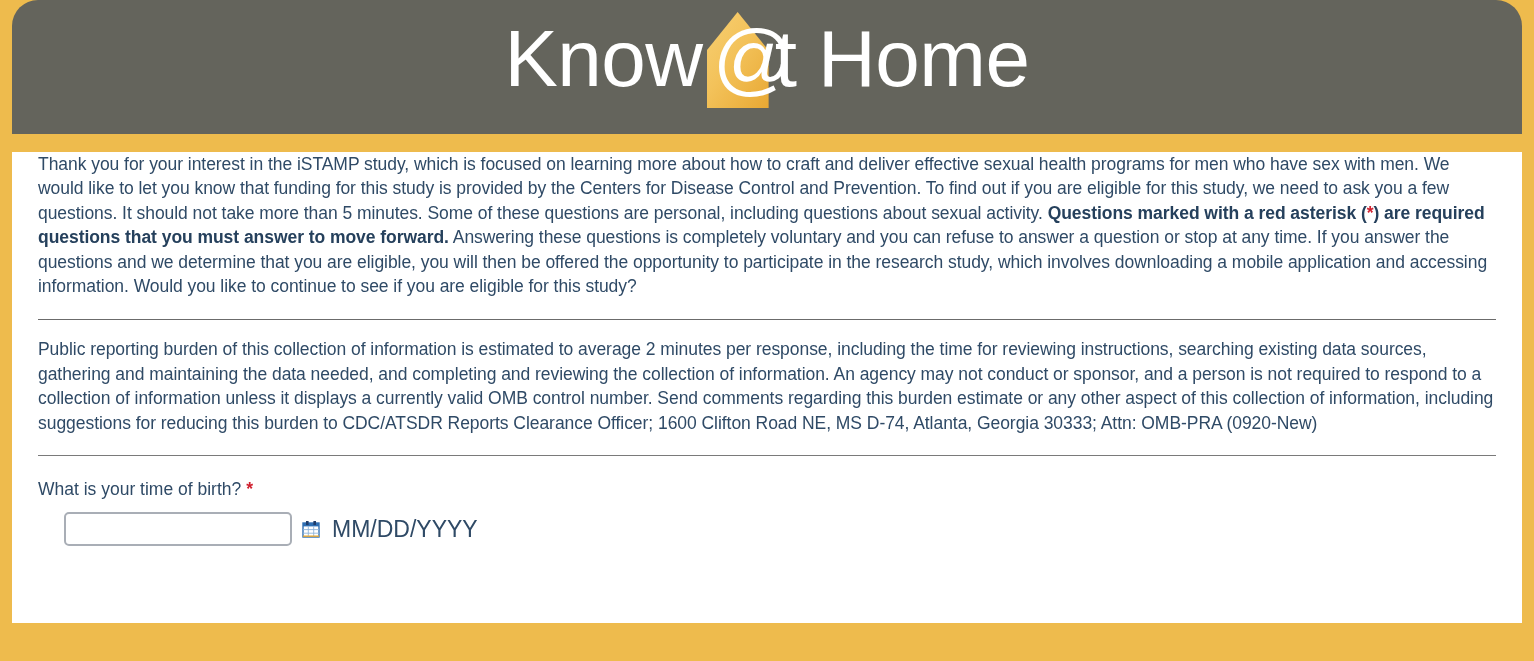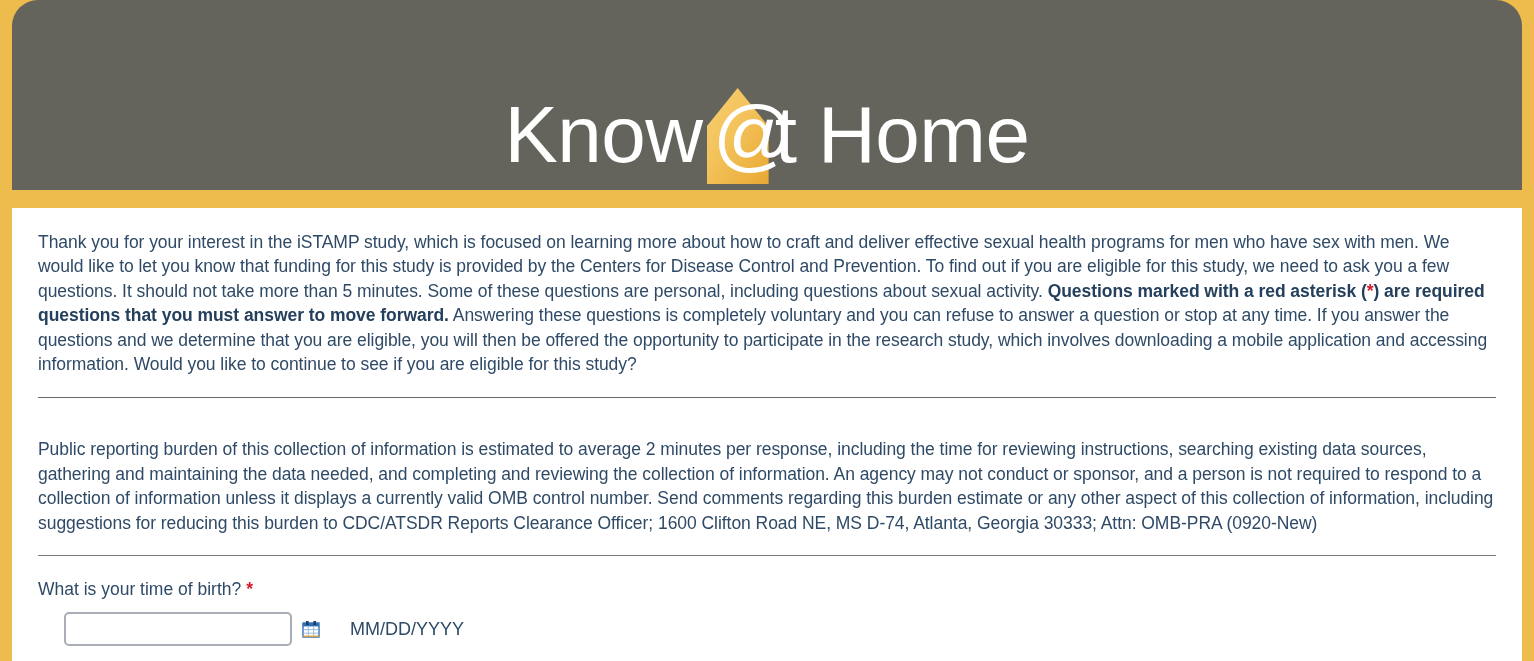--- a/index.html
+++ b/index.html
@@ -20,26 +20,26 @@
     width: 1534px;
     height: 661px;
     box-sizing: border-box;
     background: #eebb4d;
     padding: 0 12px 0 12px;
   }
 
   
   #site-header {
     position: relative;
-    height: 190px;
+    height: 134px;
     background: #64645c;
     border-top-left-radius: 26px;
     border-top-right-radius: 26px;
     display: flex;
-    align-items: flex-end;
+    align-items: flex-start;
     justify-content: center;
     overflow: hidden;
   }
   #logo-wrap {
     position: relative;
     display: inline-block;
     height: 110px;
     margin-top: 4px;
     white-space: nowrap;
   }
@@ -85,21 +85,20 @@
     background: #ffffff;
     height: 471px;
     padding: 0 26px;
     box-sizing: border-box;
   }
   .para {
     color: #2f4a66;
     font-size: 17.5px;
     line-height: 24.5px;
     font-family: "Liberation Sans", sans-serif;
-    padding-top: 22px;
     letter-spacing: -0.05px;
   }
   .para b { font-weight: bold; color: #25405c; }
   .req-star { color: #d0202f; font-weight: bold; }
 
   hr.sep {
     border: 0;
     border-top: 1px solid #6b6b6b;
     margin: 20px 0 0 0;
   }
@@ -139,23 +138,23 @@
     margin-left: 6px;
     background: transparent;
     border: 0;
     padding: 0;
     display: inline-flex;
     align-items: center;
     justify-content: center;
     cursor: pointer;
   }
   .date-hint {
-    margin-left: 26px;
-    color: #2f4a66;
-    font-size: 18px;
+    margin-left: 8px;
+    color: #2f4a66;
+    font-size: 23px;
     font-family: "Liberation Sans", sans-serif;
   }
 </style>
 </head>
 <body>
 
 <div id="page-frame">
 
   <div id="site-header">
     <div id="logo-wrap">

